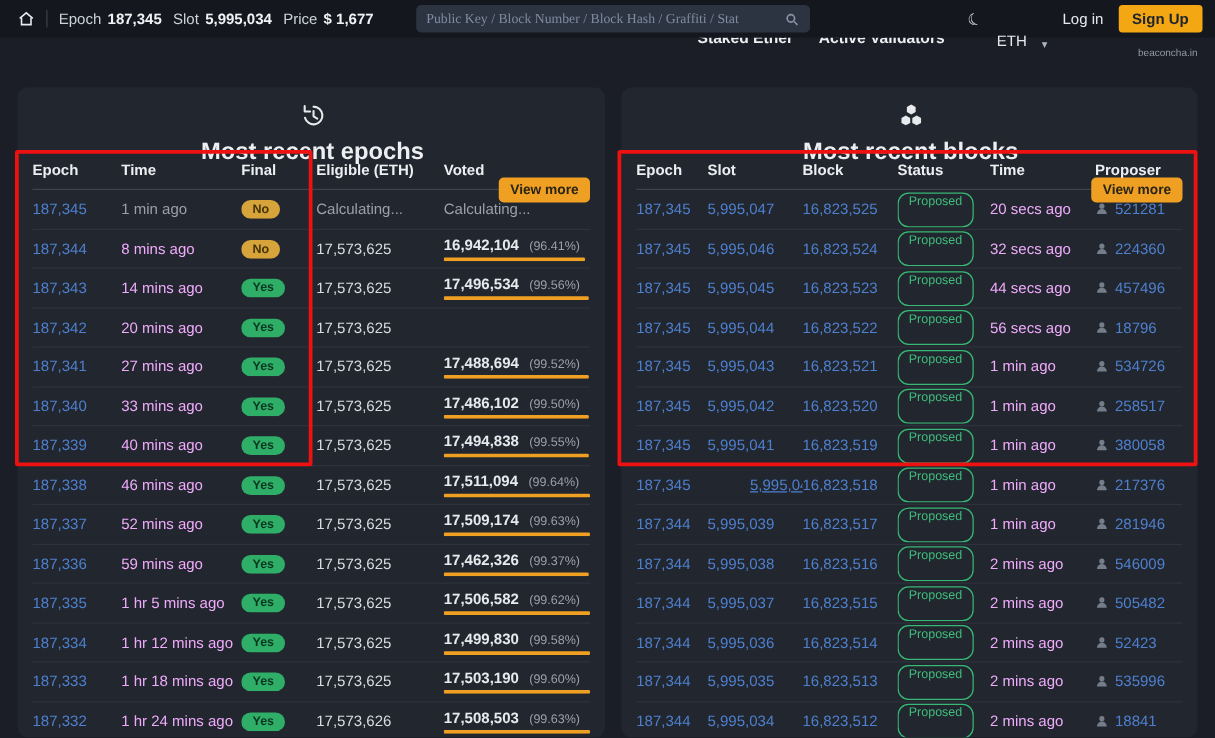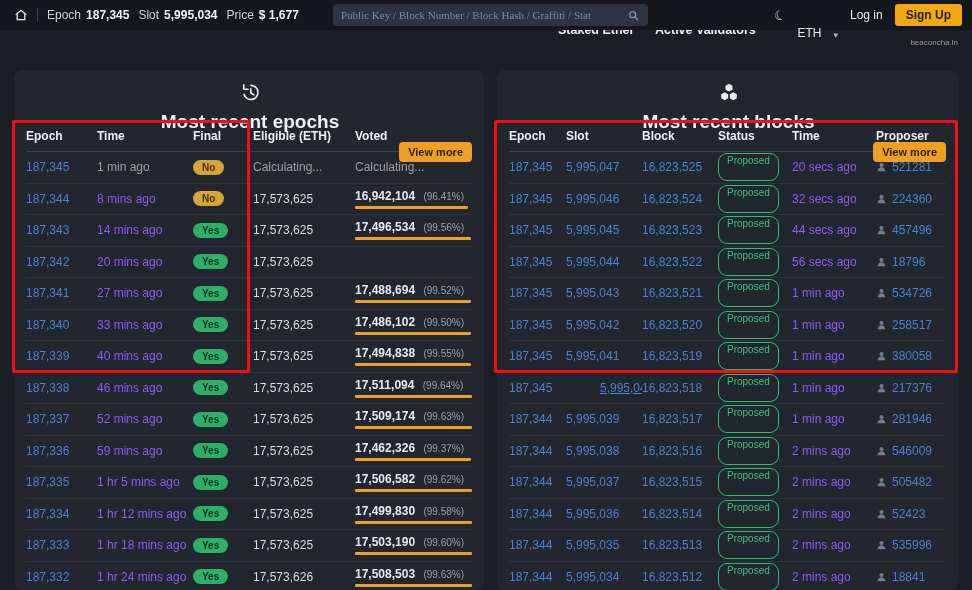--- a/index.html
+++ b/index.html
@@ -55,21 +55,21 @@
     border:none; border-radius:4px; padding:4px 9px; cursor:pointer; font-family:"Liberation Sans", sans-serif;}
 
   .tbl{padding:0 12px;}
   .thead,.tr{display:grid; align-items:center;}
   .grid-epochs{grid-template-columns:71px 96px 60px 102px 1fr;}
   .grid-blocks{grid-template-columns:57px 76px 76px 74px 84px 1fr;}
   .thead{height:46px; align-items:end; padding-bottom:8px; border-bottom:1px solid #3d434c;
     font-size:12px; font-weight:bold; color:#eceef1;}
   .tr{height:31.5px; border-bottom:1px solid var(--border); font-size:12px; color:#d9dce0;}
   .td{white-space:nowrap; overflow:hidden;}
-  .time{color:#8b5cf6;}
+  .time{color:#f0abfc;}
 
   .badge{display:inline-block; font-size:10px; font-weight:bold; padding:2px 9px; border-radius:9px;}
   .badge-no{background:var(--yellow); color:#463509;}
   .badge-yes{background:var(--green); color:#0b3620;}
   .badge-proposed{display:inline-block; font-size:10px; padding:1px 8px 14px; border-radius:9px;
     border:1px solid #37b874; color:#3fbd7d; background:transparent;}
 
   .voted{display:flex; flex-direction:column; justify-content:center;}
   .voted-line{white-space:nowrap;}
   .voted-num{font-weight:bold; color:#e6e9ed;}

